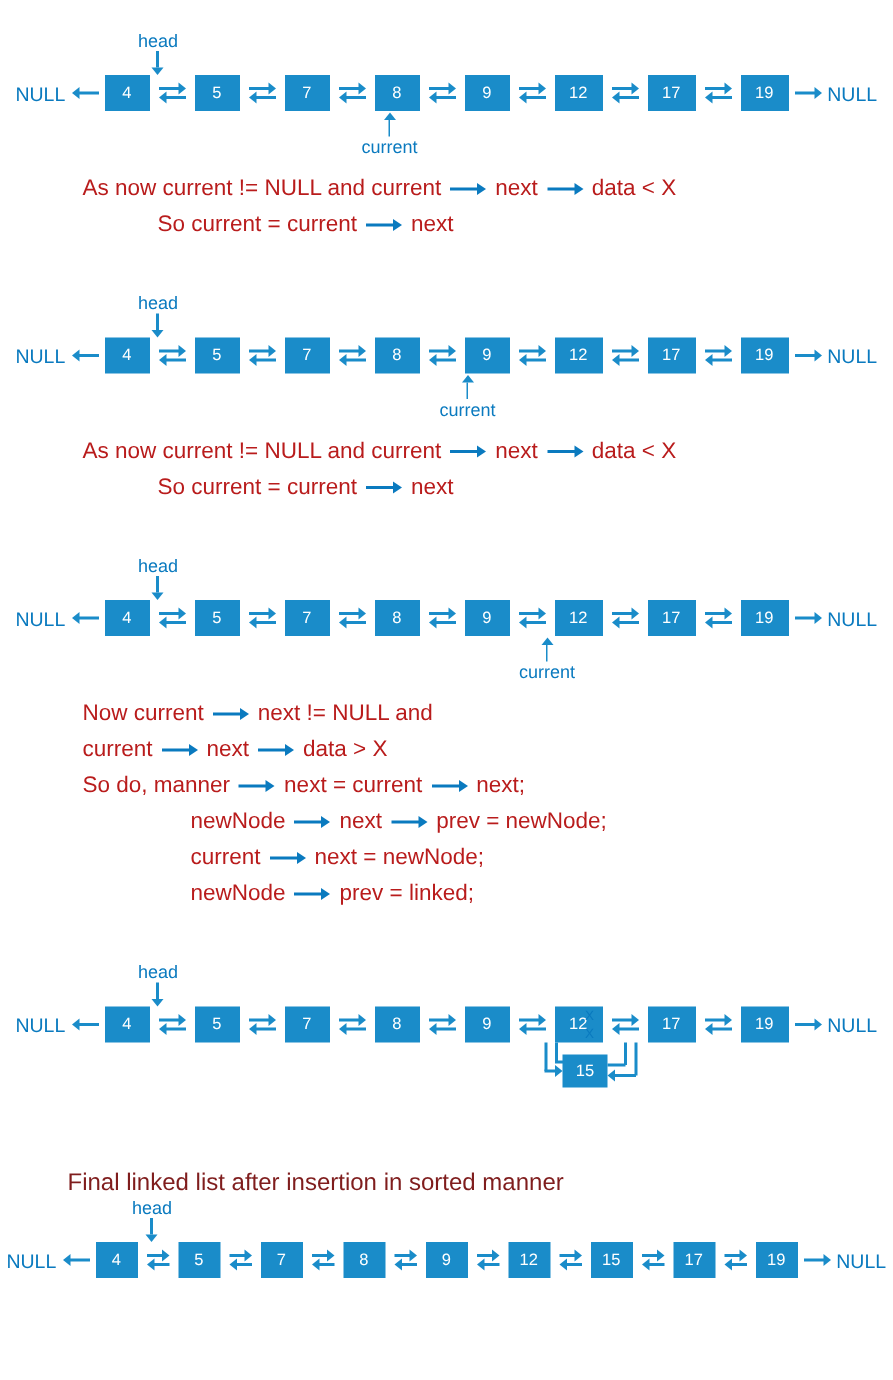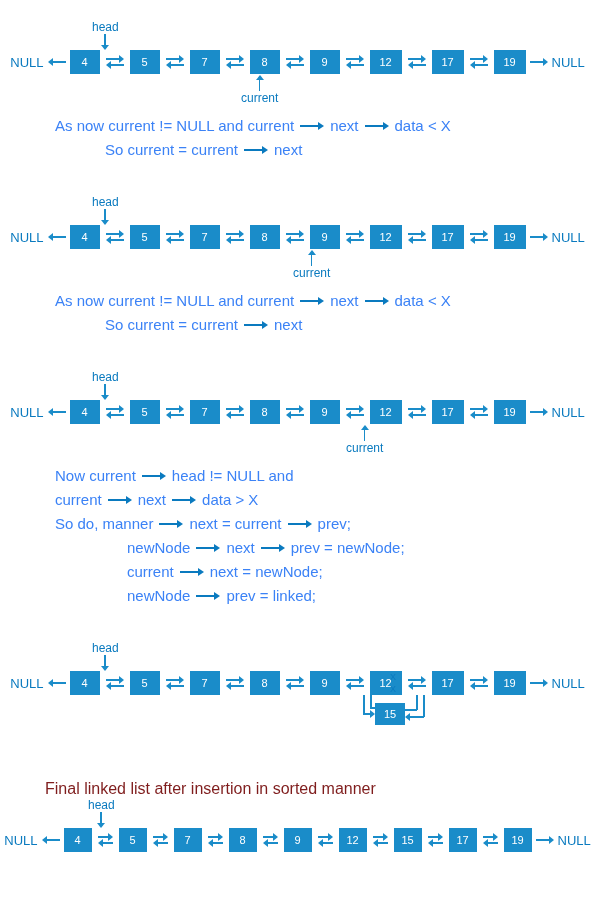--- a/index.html
+++ b/index.html
@@ -197,21 +197,21 @@
     left: 0;
     border-bottom: 5px solid #1a8cc9;
     border-left: 4px solid transparent;
     border-right: 4px solid transparent;
   }
   .list-container {
     position: relative;
     padding: 30px 0 32px 0;
   }
   .text-block {
-    color: #3b82f6;
+    color: #b91c1c;
     font-size: 15px;
     line-height: 1.6;
     padding: 8px 20px 8px 45px;
   }
   .text-line {
     display: flex;
     align-items: center;
     flex-wrap: wrap;
     gap: 6px;
   }
@@ -485,35 +485,35 @@
     </div>
     <div class="pointer-below" style="left:336px; top:55px;">
       <div class="arrow-up"></div>
       <span class="pointer-label">current</span>
     </div>
   </div>
   <div class="text-block">
     <div class="text-line">
       <span>Now  current</span>
         <span class="inline-arrow"></span>
-        <span>head != NULL   and</span>
+        <span>next != NULL   and</span>
     </div>
     <div class="text-line">
       <span>current</span>
         <span class="inline-arrow"></span>
         <span>next</span>
         <span class="inline-arrow"></span>
         <span>data  &gt;  X</span>
     </div>
     <div class="text-line">
       <span>So do,   manner</span>
         <span class="inline-arrow"></span>
         <span>next = current</span>
         <span class="inline-arrow"></span>
-        <span>prev;</span>
+        <span>next;</span>
     </div>
     <div class="text-line indent2">
       <span>newNode</span>
         <span class="inline-arrow"></span>
         <span>next</span>
         <span class="inline-arrow"></span>
         <span>prev = newNode;</span>
     </div>
     <div class="text-line indent2">
       <span>current</span>

